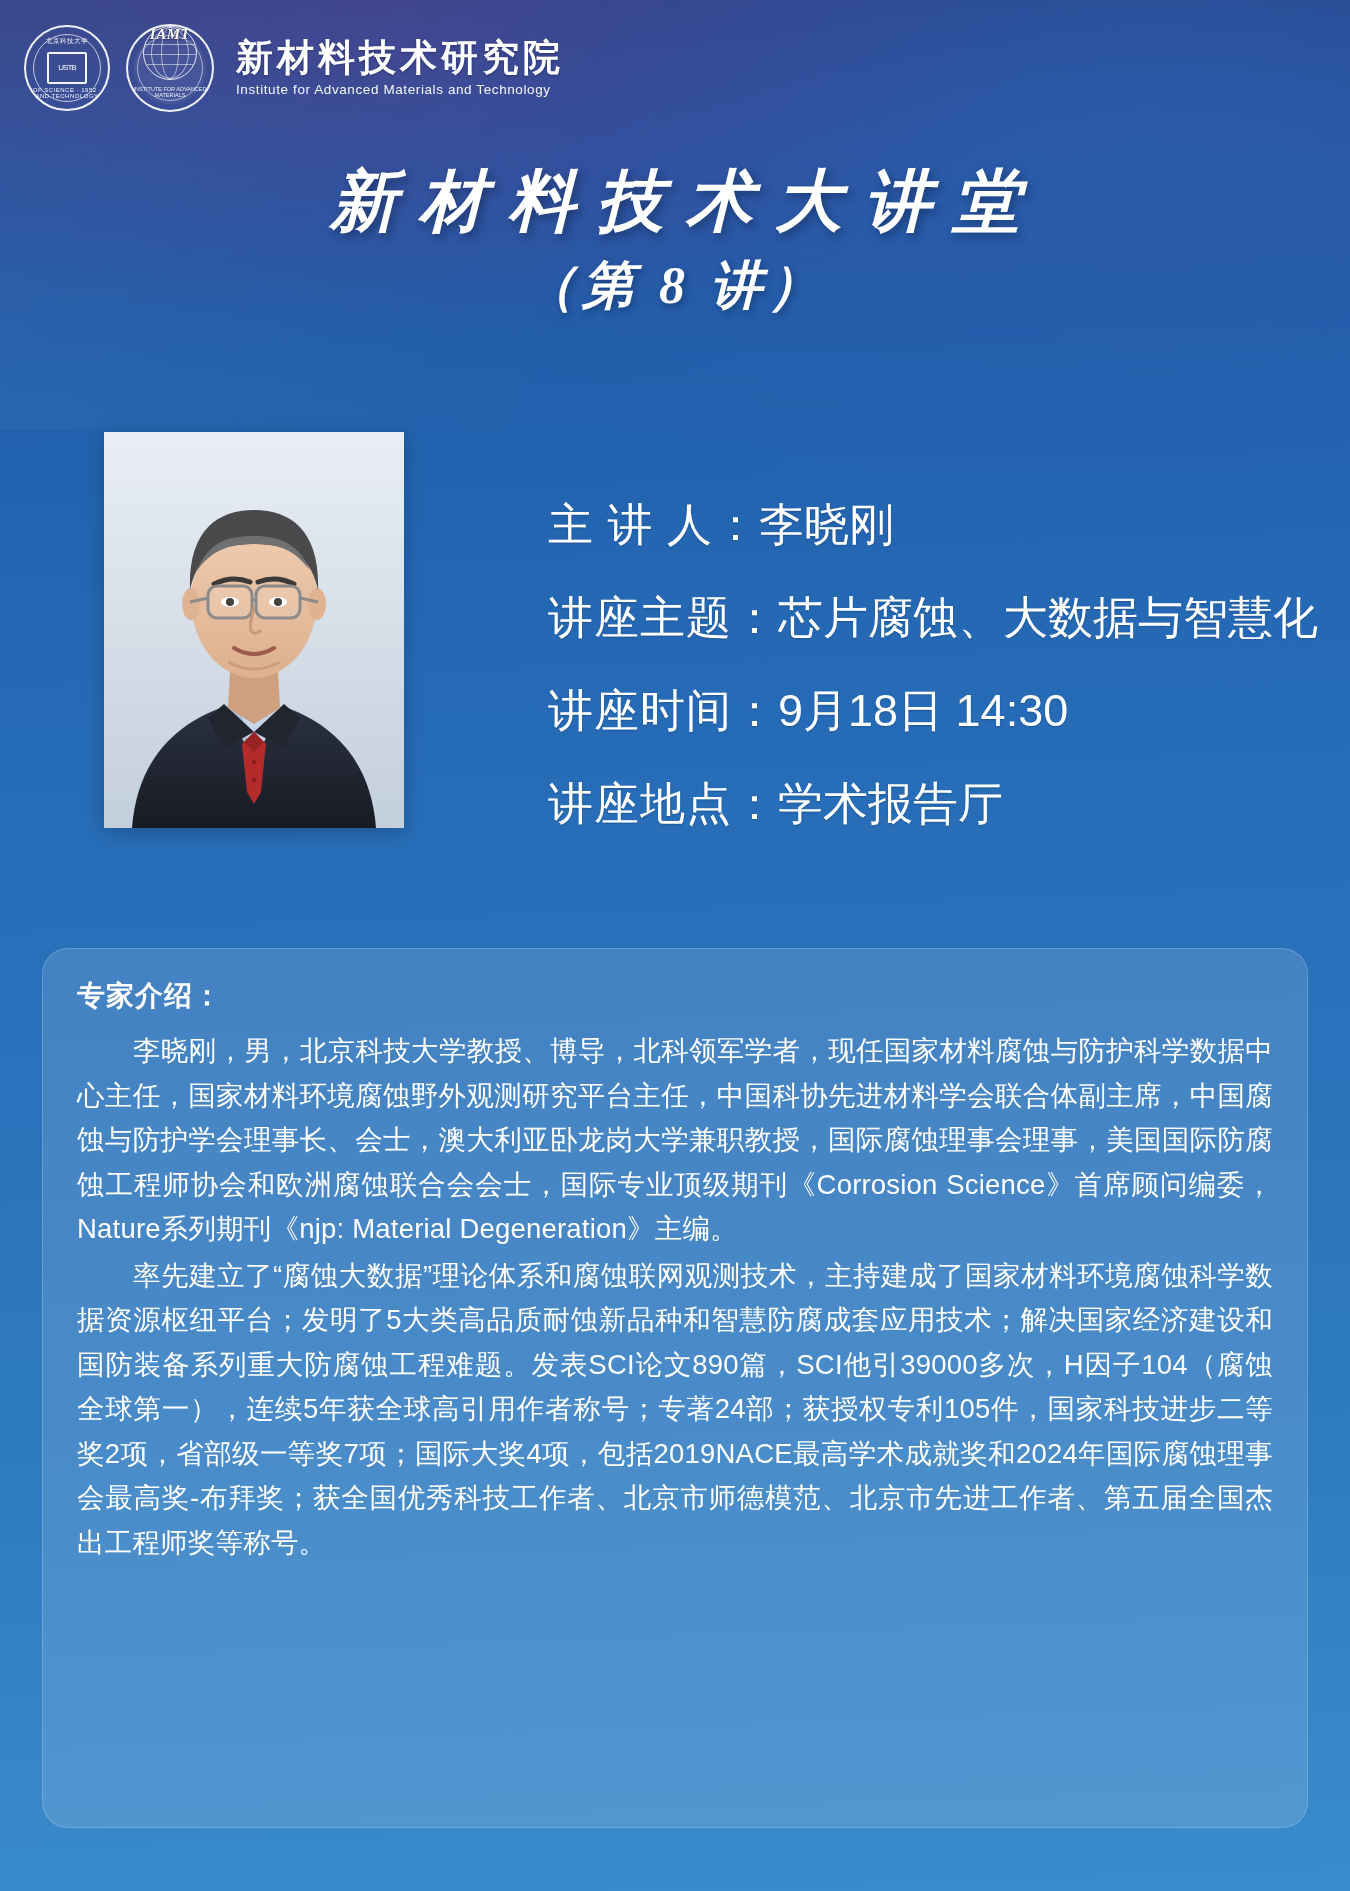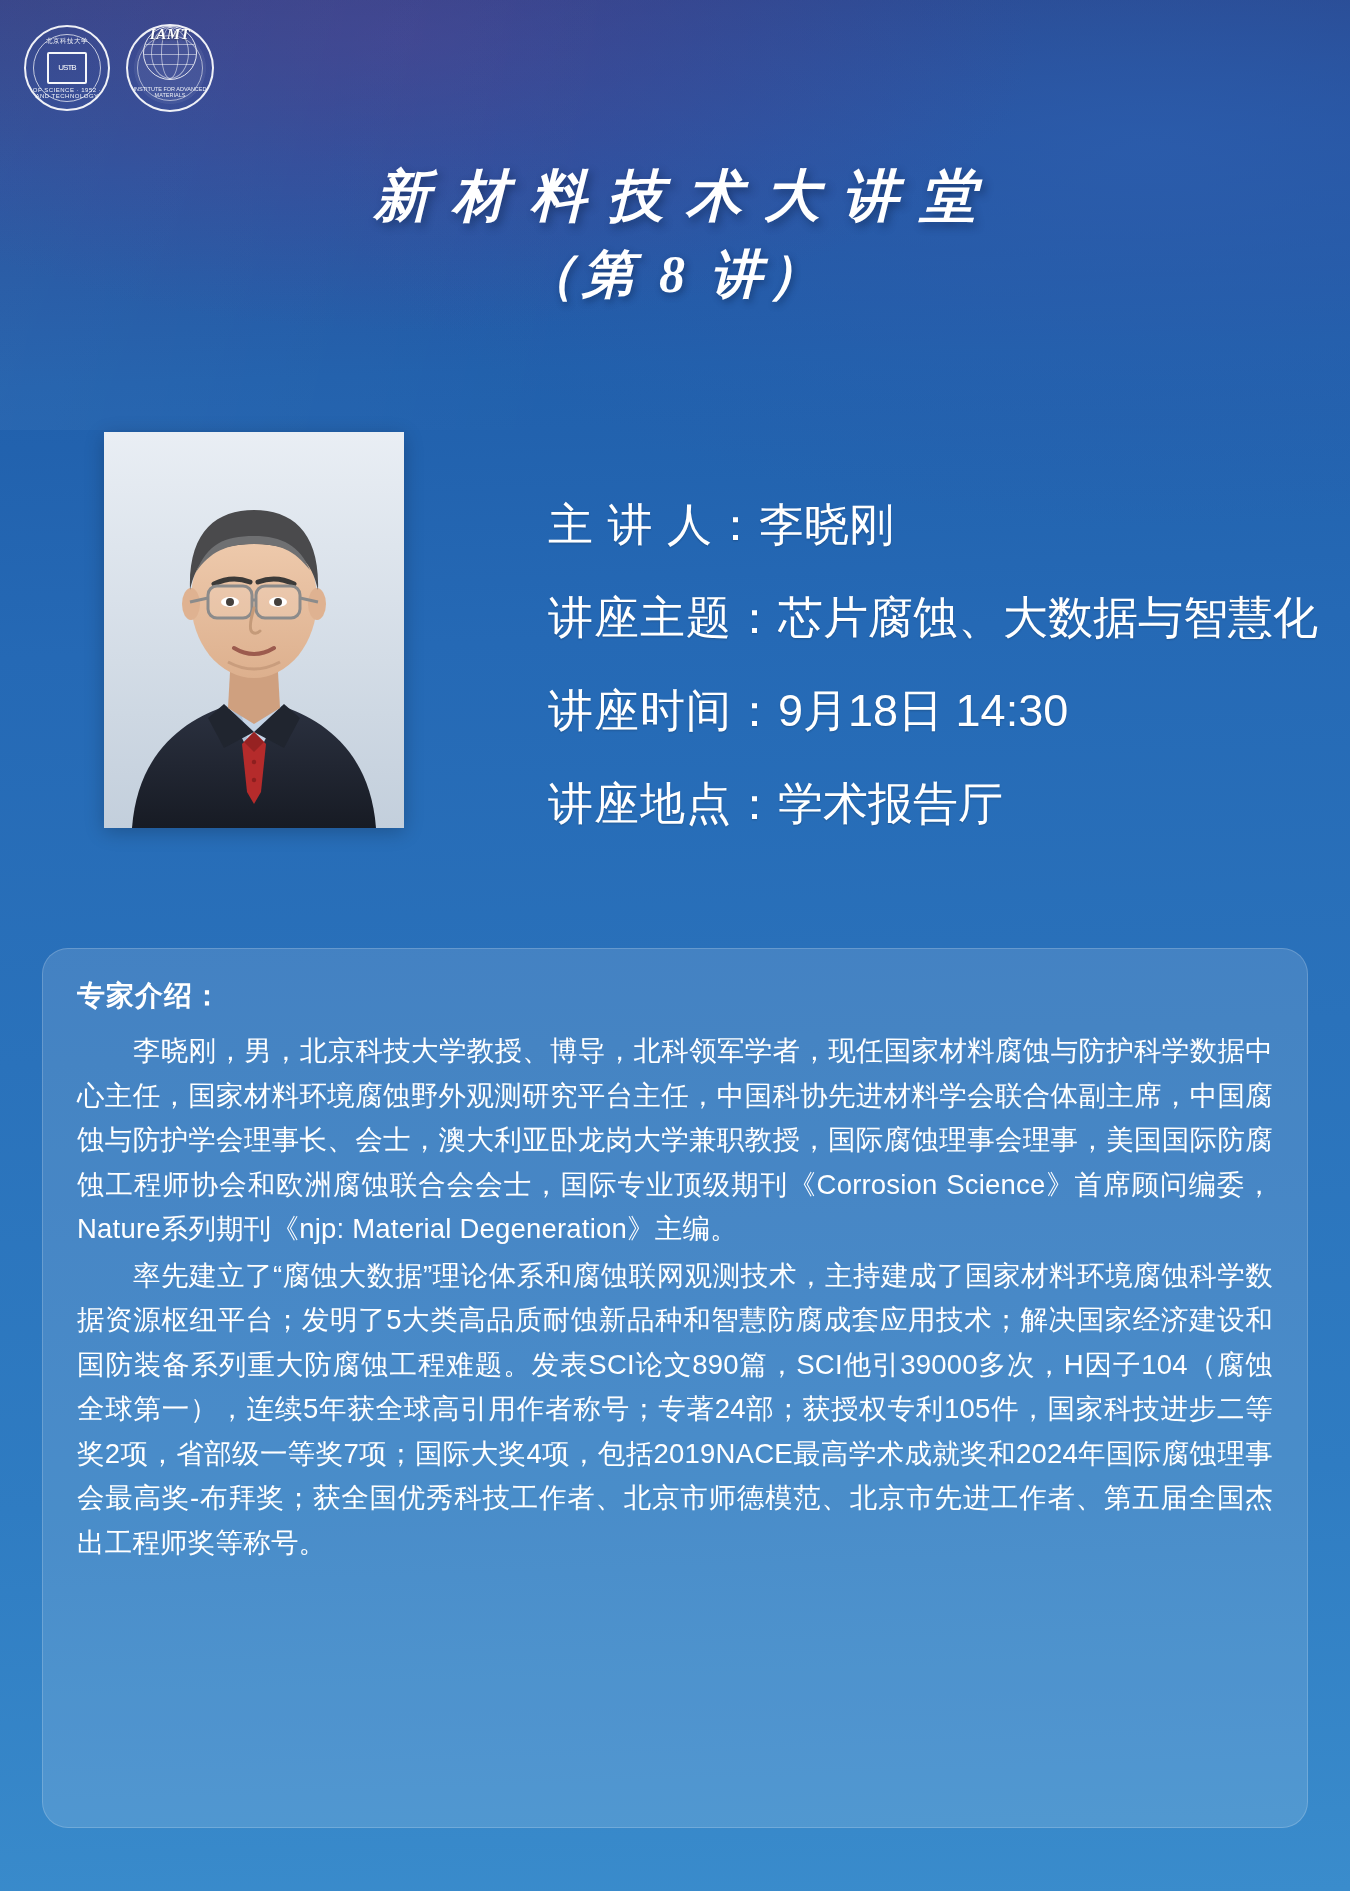--- a/index.html
+++ b/index.html
@@ -174,21 +174,21 @@
     position: absolute;
     top: 168px;
     left: 0;
     width: 100%;
     text-align: center;
   }
   .main-title {
     font-family: "Liberation Serif", serif;
     font-weight: bold;
     font-style: italic;
-    font-size: 56px;
+    font-size: 67px;
     line-height: 1;
     color: #ffffff;
     letter-spacing: 22px;
     text-indent: 22px;
     text-shadow: 3px 4px 9px rgba(8,26,60,0.45);
   }
   .sub-title {
     font-family: "Liberation Serif", serif;
     font-weight: bold;
     font-style: italic;
@@ -277,20 +277,24 @@
         <div class="mer"></div>
         <div class="mer mer2"></div>
         <div class="par p1"></div>
         <div class="par p2"></div>
         <div class="par p3"></div>
       </div>
       <div class="iamt-text">IAMT</div>
       <div class="iamt-arc">INSTITUTE FOR ADVANCED MATERIALS</div>
     </div>
 
+    <div class="org-names">
+      <div class="org-cn">新材料技术研究院</div>
+      <div class="org-en">Institute for Advanced Materials and Technology</div>
+    </div>
   </div>
 
   <div class="title-wrap">
     <div class="main-title">新材料技术大讲堂</div>
     <div class="sub-title">（第 8 讲）</div>
   </div>
 
   <div class="photo">
     <svg viewBox="0 0 300 396" preserveAspectRatio="xMidYMid slice">
       <defs>

